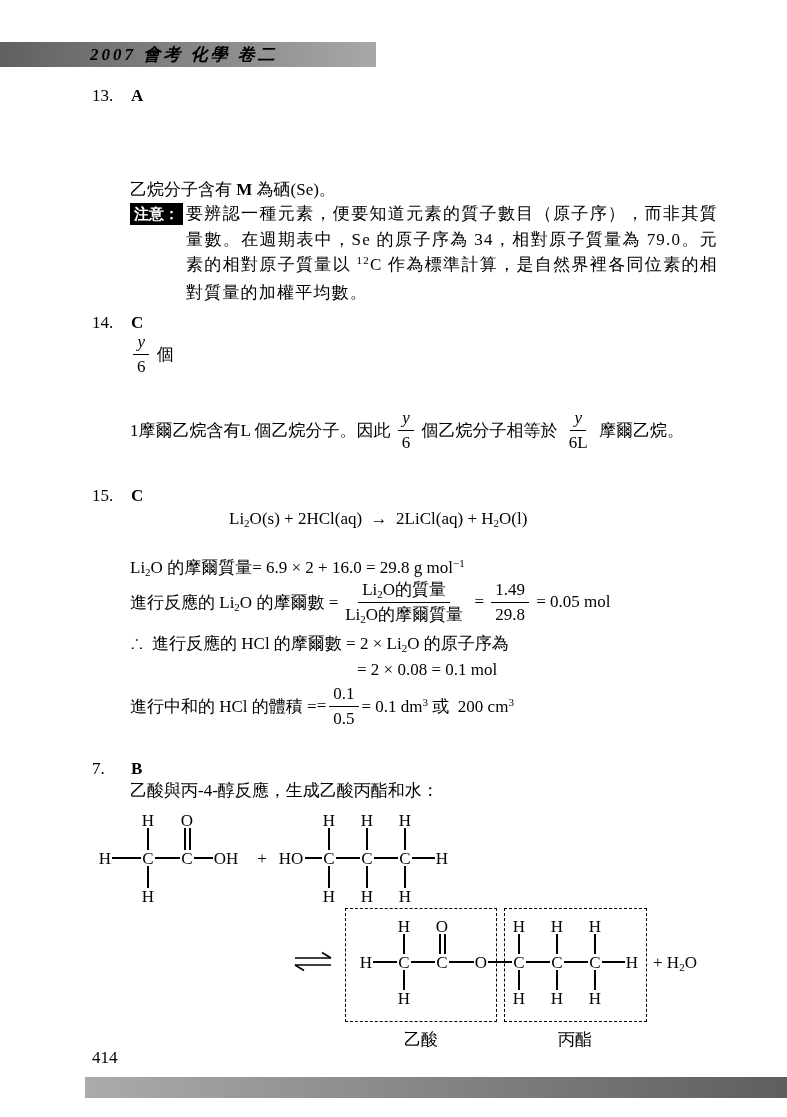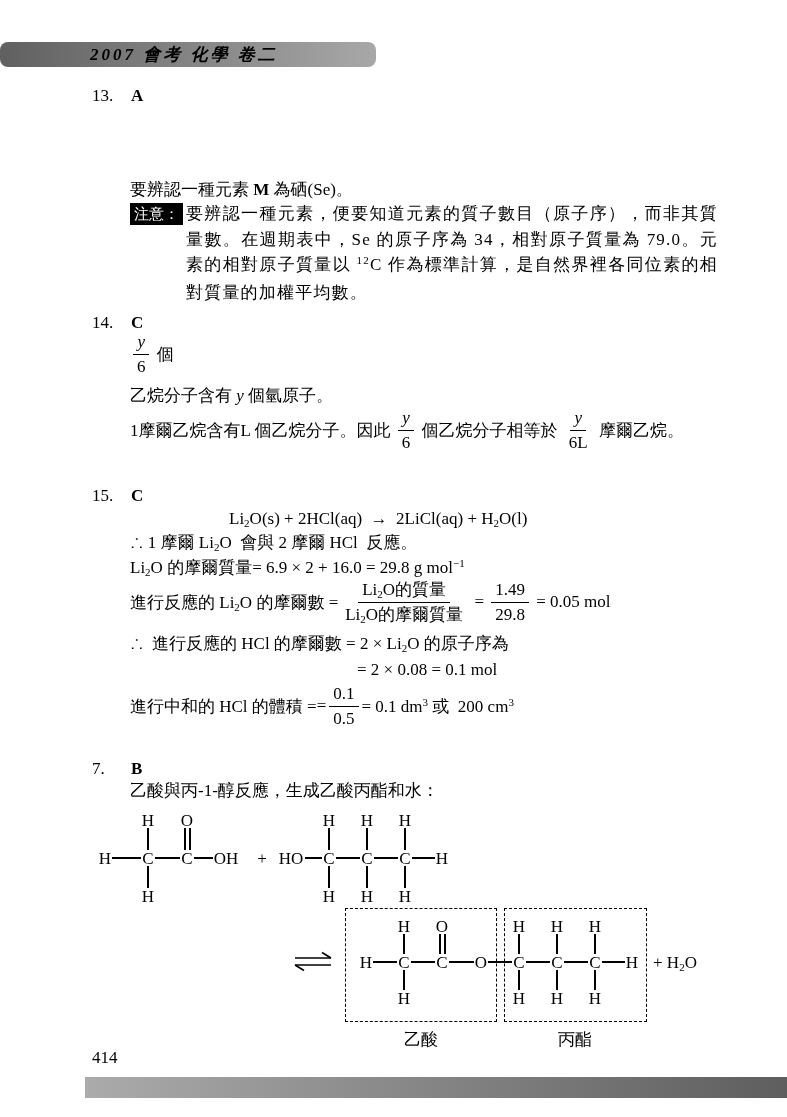--- a/index.html
+++ b/index.html
@@ -11,75 +11,73 @@
   .par  { font-size:17px; line-height:24px; text-align:justify; }
   .b { font-weight:bold; }
   .i { font-style:italic; }
   .sup { font-size:11px; position:relative; top:-6px; }
   .sub { font-size:11px; position:relative; top:3px; }
   .flexline { display:flex; align-items:center; font-size:17px; }
   .flexline > span { white-space:pre; }
   .frac { display:inline-flex; flex-direction:column; align-items:center; line-height:1.25; margin:0 3px; }
   .frac .fnum { border-bottom:1.4px solid #000; padding:0 4px 1px; }
   .frac .fden { padding:1px 4px 0; }
-  .header-bar { background:linear-gradient(to right,#606060,#a8a8a8);border-radius:8px; }
+  .header-bar { background:linear-gradient(to right,#606060,#a8a8a8); }
   .header-title { margin-left:90px; line-height:25px; font-size:17px; font-weight:bold;
                   font-style:italic; letter-spacing:3px; white-space:pre; }
   .footer-bar { background:linear-gradient(to right,#ababab,#5e5e5e); }
-  .badge { background:#000; color:#fff; font-size:15px; line-height:20px; padding:1px 4px; font-weight:normal; white-space:pre; }
+  .badge { background:#000; color:#fff; font-size:15px; line-height:20px; padding:1px 4px; font-weight:bold; white-space:pre; }
   .atom { position:absolute; transform:translate(-50%,-50%); font-size:17px; line-height:1; white-space:pre; }
   .atom-l { position:absolute; transform:translate(0,-50%); font-size:17px; line-height:1; white-space:pre; }
   .hb { position:absolute; height:1.5px; background:#000; }
   .vb { position:absolute; width:1.5px; background:#000; }
   .dashedbox { position:absolute; border:1.6px dashed #000; }
   .structlabel { position:absolute; transform:translate(-50%,-50%); font-size:17px; white-space:pre; }
 </style>
 </head>
 <body>
 
 <div class="page">
 
   <div class="abs header-bar" style="left:0;top:42px;width:376px;height:25px">
     <div class="header-title">2007 會考 化學 卷二</div>
   </div>
 
   <div class="abs line" style="left:92px;top:84px">13.</div>
   <div class="abs line b" style="left:131px;top:84px">A</div>
-  <div class="abs line" style="left:130px;top:178px"><span>要辨認一種元素 </span><span class="b">M</span><span> 為硒(Se)。</span></div>
+  <div class="abs line" style="left:130px;top:178px"><span>乙烷分子含有 </span><span class="b">M</span><span> 為硒(Se)。</span></div>
   <div class="abs badge" style="left:130px;top:203px">注意：</div>
   <div class="abs par" style="left:186px;top:201px;width:532px;line-height:25.5px;letter-spacing:1.2px"><span>要辨認一種元素，便要知道元素的質子數目（原子序），而非其質量數。在週期表中，Se 的原子序為 34，相對原子質量為 79.0。元素的相對原子質量以 </span><span class="sup">12</span><span>C 作為標準計算，是自然界裡各同位素的相對質量的加權平均數。</span></div>
 
   <div class="abs line" style="left:92px;top:311px">14.</div>
   <div class="abs line b" style="left:131px;top:311px">C</div>
   <div class="abs flexline" style="left:130px;top:331px;height:46px">
     <span class="frac">
       <span class="fnum"><span class="i">y</span></span>
       <span class="fden"><span>6</span></span>
     </span>
     <span><span> 個</span></span>
   </div>
-  <div class="abs line" style="left:130px;top:384px"><span>乙烷分子含有 </span><span class="i">y</span><span> 個氫原子。</span></div>
   <div class="abs flexline" style="left:130px;top:406px;height:48px">
     <span><span>1摩爾乙烷含有L 個乙烷分子。因此 </span></span>
     <span class="frac">
       <span class="fnum"><span class="i">y</span></span>
       <span class="fden"><span>6</span></span>
     </span>
     <span><span> 個乙烷分子相等於 </span></span>
     <span class="frac">
       <span class="fnum"><span class="i">y</span></span>
       <span class="fden"><span>6L</span></span>
     </span>
     <span><span> 摩爾乙烷。</span></span>
   </div>
 
   <div class="abs line" style="left:92px;top:484px">15.</div>
   <div class="abs line b" style="left:131px;top:484px">C</div>
   <div class="abs line" style="left:229px;top:507px"><span>Li</span><span class="sub">2</span><span>O(s) + 2HCl(aq)  →  2LiCl(aq) + H</span><span class="sub">2</span><span>O(l)</span></div>
-  <div class="abs line" style="left:130px;top:531px"><span>∴ 1 摩爾 Li</span><span class="sub">2</span><span>O  會與 2 摩爾 HCl  反應。</span></div>
   <div class="abs line" style="left:130px;top:556px"><span>Li</span><span class="sub">2</span><span>O 的摩爾質量= 6.9 × 2 + 16.0 = 29.8 g mol</span><span class="sup">−1</span></div>
   <div class="abs flexline" style="left:130px;top:578px;height:48px">
     <span><span>進行反應的 Li</span><span class="sub">2</span><span>O 的摩爾數 =</span></span>
     <span class="frac">
       <span class="fnum"><span>Li</span><span class="sub">2</span><span>O的質量</span></span>
       <span class="fden"><span>Li</span><span class="sub">2</span><span>O的摩爾質量</span></span>
     </span>
     <span><span> = </span></span>
     <span class="frac">
       <span class="fnum"><span>1.49</span></span>
@@ -94,21 +92,21 @@
     <span><span>=</span></span>
     <span class="frac">
       <span class="fnum"><span>0.1</span></span>
       <span class="fden"><span>0.5</span></span>
     </span>
     <span><span>= 0.1 dm</span><span class="sup">3</span><span> 或  200 cm</span><span class="sup">3</span></span>
   </div>
 
   <div class="abs line" style="left:92px;top:757px">7.</div>
   <div class="abs line b" style="left:131px;top:757px">B</div>
-  <div class="abs line" style="left:130px;top:779px">乙酸與丙-1-醇反應，生成乙酸丙酯和水：</div>
+  <div class="abs line" style="left:130px;top:779px">乙酸與丙-4-醇反應，生成乙酸丙酯和水：</div>
 
   <div class="abs" style="left:95px;top:806px;width:370px;height:102px">
 
     <div class="hb" style="left:17px;top:51px;width:29px"></div>
     <div class="hb" style="left:60px;top:51px;width:25px"></div>
     <div class="hb" style="left:99px;top:51px;width:19px"></div>
     <div class="hb" style="left:210px;top:51px;width:17px"></div>
     <div class="hb" style="left:241px;top:51px;width:24px"></div>
     <div class="hb" style="left:279px;top:51px;width:24px"></div>
     <div class="hb" style="left:317px;top:51px;width:23px"></div>

